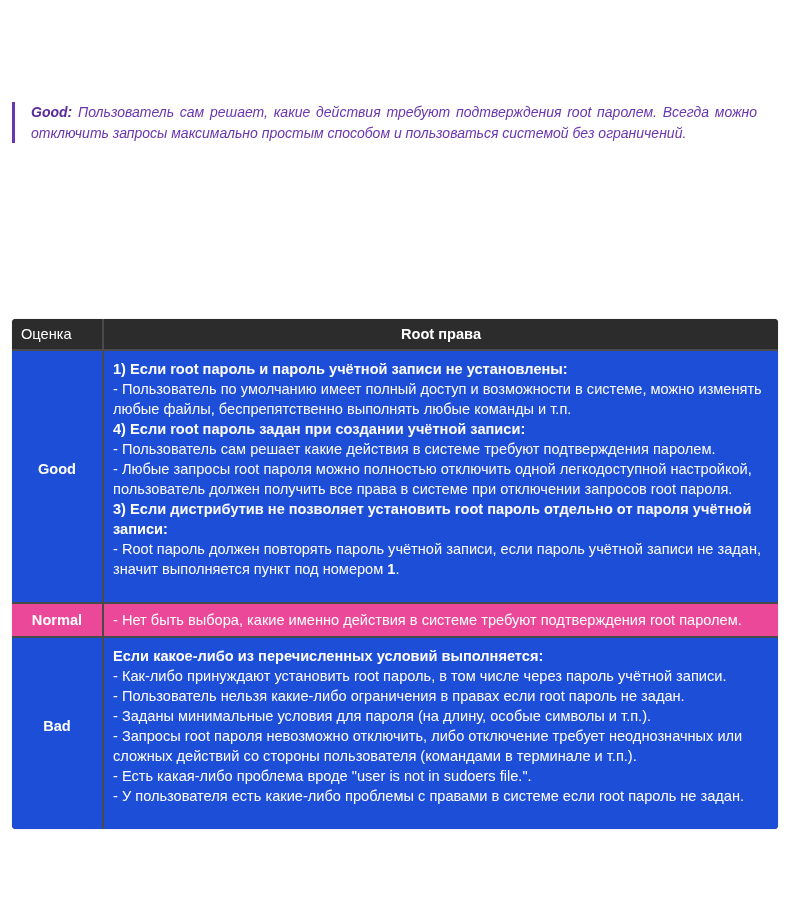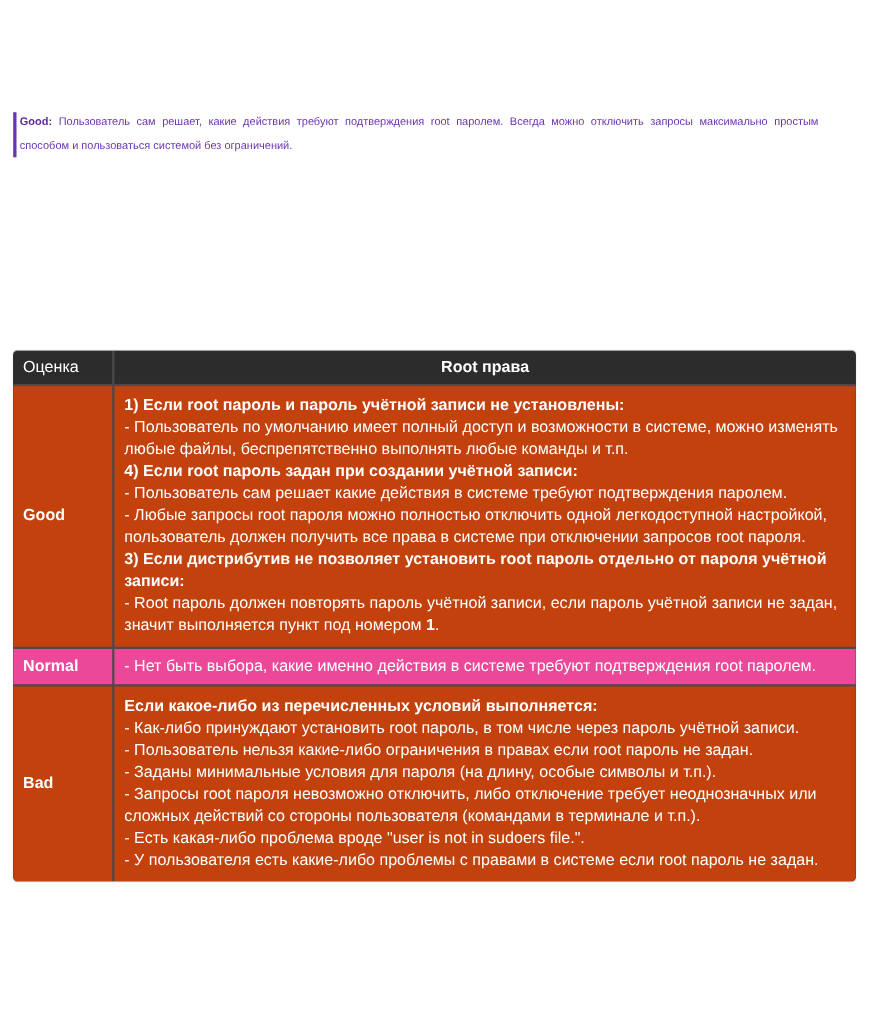--- a/index.html
+++ b/index.html
@@ -2,23 +2,23 @@
 <html><head>
 <meta charset="utf-8">
 <style>
   html, body { margin: 0; padding: 0; background: #ffffff; }
   body { width: 790px; height: 920px; position: relative; overflow: hidden;
          font-family: "Liberation Sans", sans-serif; }
 
   .quote {
     position: absolute; left: 12px; top: 102px; width: 726px;
     border-left: 3px solid #6a35b0;
-    padding-left: 3px;
+    padding-left: 16px;
     color: #6a35b0;
-    font-size: 10px; line-height: 20.5px;
+    font-size: 14px; line-height: 20.5px; font-style: italic;
   }
   .quote p { margin: 0 0 16px 0; text-align: justify; }
   .quote p:last-child { margin-bottom: 0; }
   .quote .lbl { font-weight: bold; color: #5a2a9c; }
 
   .tbl-wrap {
     position: absolute; left: 12px; top: 319px; width: 766px;
     border-radius: 4px; overflow: hidden;
     background: #2f2f2f;
     box-shadow: 0 0 1px rgba(0,0,0,0.4);
@@ -26,22 +26,22 @@
   table { border-collapse: collapse; width: 100%; color: #ffffff;
           font-size: 14.6px; line-height: 20px; }
   th, td { border: 2px solid #4a4a4a; vertical-align: middle; }
   tr:first-child th { border-top: none; }
   tr th:first-child, tr td:first-child { border-left: none; }
   tr th:last-child, tr td:last-child { border-right: none; }
   tr:last-child td { border-bottom: none; }
   th { background: #2c2c2c; height: 30px; font-weight: normal; padding: 0 9px; }
   th.c1 { text-align: left; width: 72px; }
   th.c2 { text-align: center; font-weight: bold; }
-  td { background: #c2410c; padding: 8px 9px 9px 9px; }
-  td.grade { font-weight: bold; }
+  td { background: #1d4ed8; padding: 8px 9px 23px 9px; }
+  td.grade { font-weight: bold; text-align: center; }
   tr.row-normal td { background: #ec4899; padding: 6px 9px; }
   .line { display: block; }
   .b { font-weight: bold; }
 </style>
 </head>
 <body>
 
 <div class="quote">
   <p><span class="lbl">Good:</span> <span>Пользователь сам решает, какие действия требуют подтверждения root паролем. Всегда можно отключить запросы максимально простым способом и пользоваться системой без ограничений.</span></p>
 </div>

